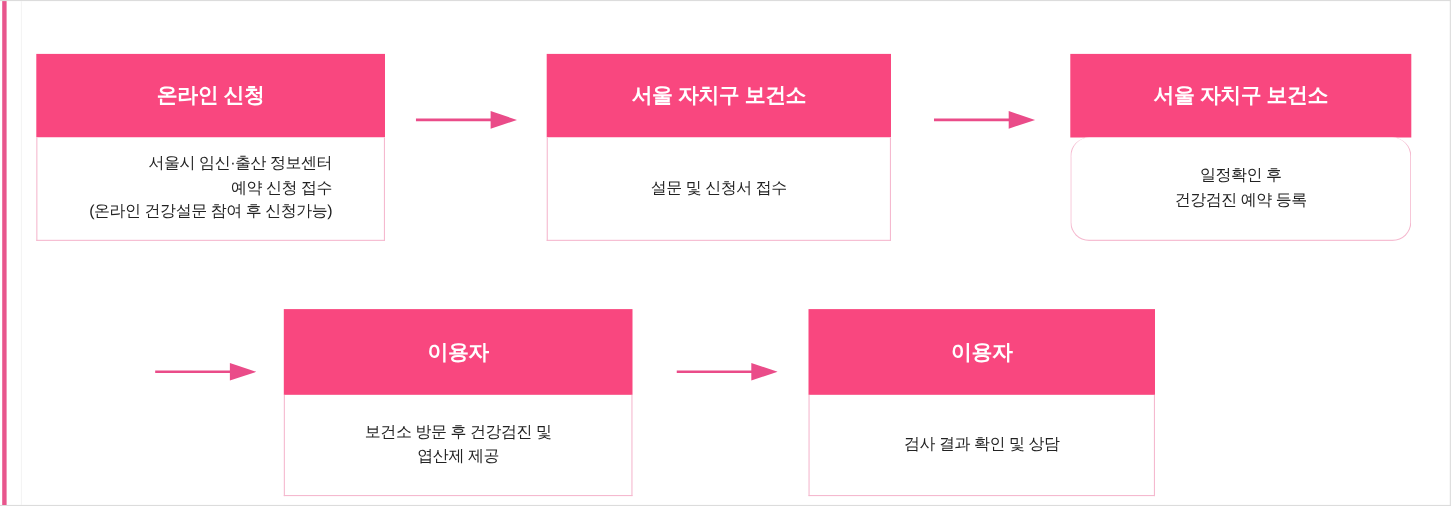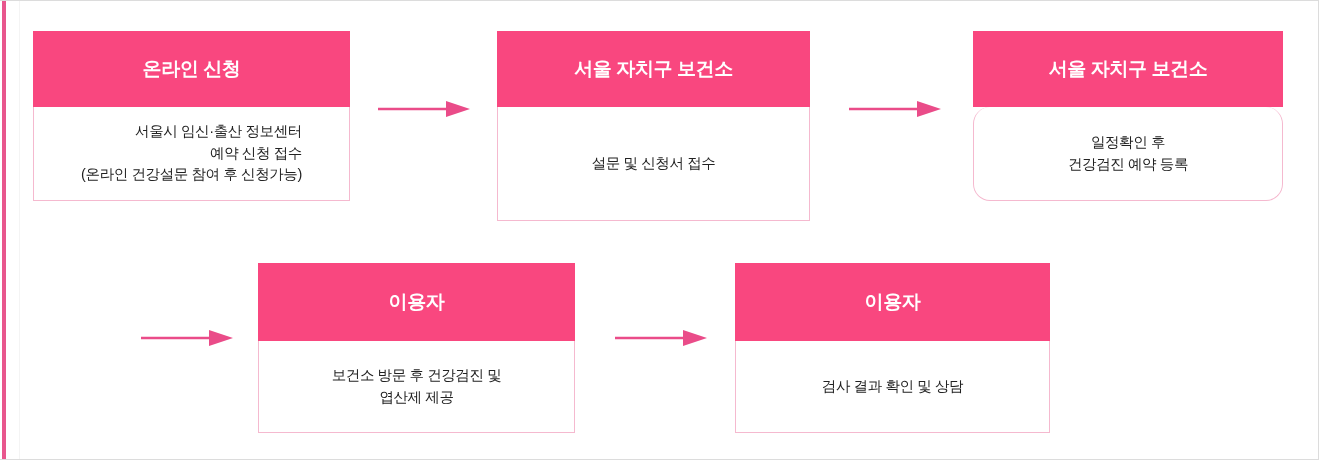--- a/index.html
+++ b/index.html
@@ -49,20 +49,21 @@
     box-sizing: border-box;
     background: #f9477f;
     color: #ffffff;
     font-weight: bold;
     font-size: 19px;
     letter-spacing: -0.4px;
     display: flex;
     align-items: center;
     justify-content: center;
     text-align: center;
+    margin-top: 18px;
   }
   .flow-body {
     box-sizing: border-box;
     background: #ffffff;
     border: 1px solid #f5b9cf;
     border-top: none;
     color: #222222;
     font-size: 14.5px;
     line-height: 1.48;
     letter-spacing: -0.4px;
@@ -99,21 +100,21 @@
 
   <span class="arrow" style="left:378px; top:98px; width:92px;">
     <svg width="92" height="20" viewBox="0 0 92 20">
       <line x1="0" y1="10" x2="72" y2="10" stroke="#ea4c89" stroke-width="2.4"></line>
       <polygon points="68,2 92,10 68,18" fill="#ea4c89"></polygon>
     </svg>
   </span>
 
   <div class="flow-box" style="left:497px; top:30px; width:313px; height:170px;">
     <div class="flow-head" style="height:76px;">서울 자치구 보건소</div>
-    <div class="flow-body" style="height:114px;">설문 및 신청서 접수</div>
+    <div class="flow-body" style="height:94px;">설문 및 신청서 접수</div>
   </div>
 
   <span class="arrow" style="left:849px; top:98px; width:92px;">
     <svg width="92" height="20" viewBox="0 0 92 20">
       <line x1="0" y1="10" x2="72" y2="10" stroke="#ea4c89" stroke-width="2.4"></line>
       <polygon points="68,2 92,10 68,18" fill="#ea4c89"></polygon>
     </svg>
   </span>
 
   <div class="flow-box" style="left:973px; top:30px; width:310px; height:170px;">

